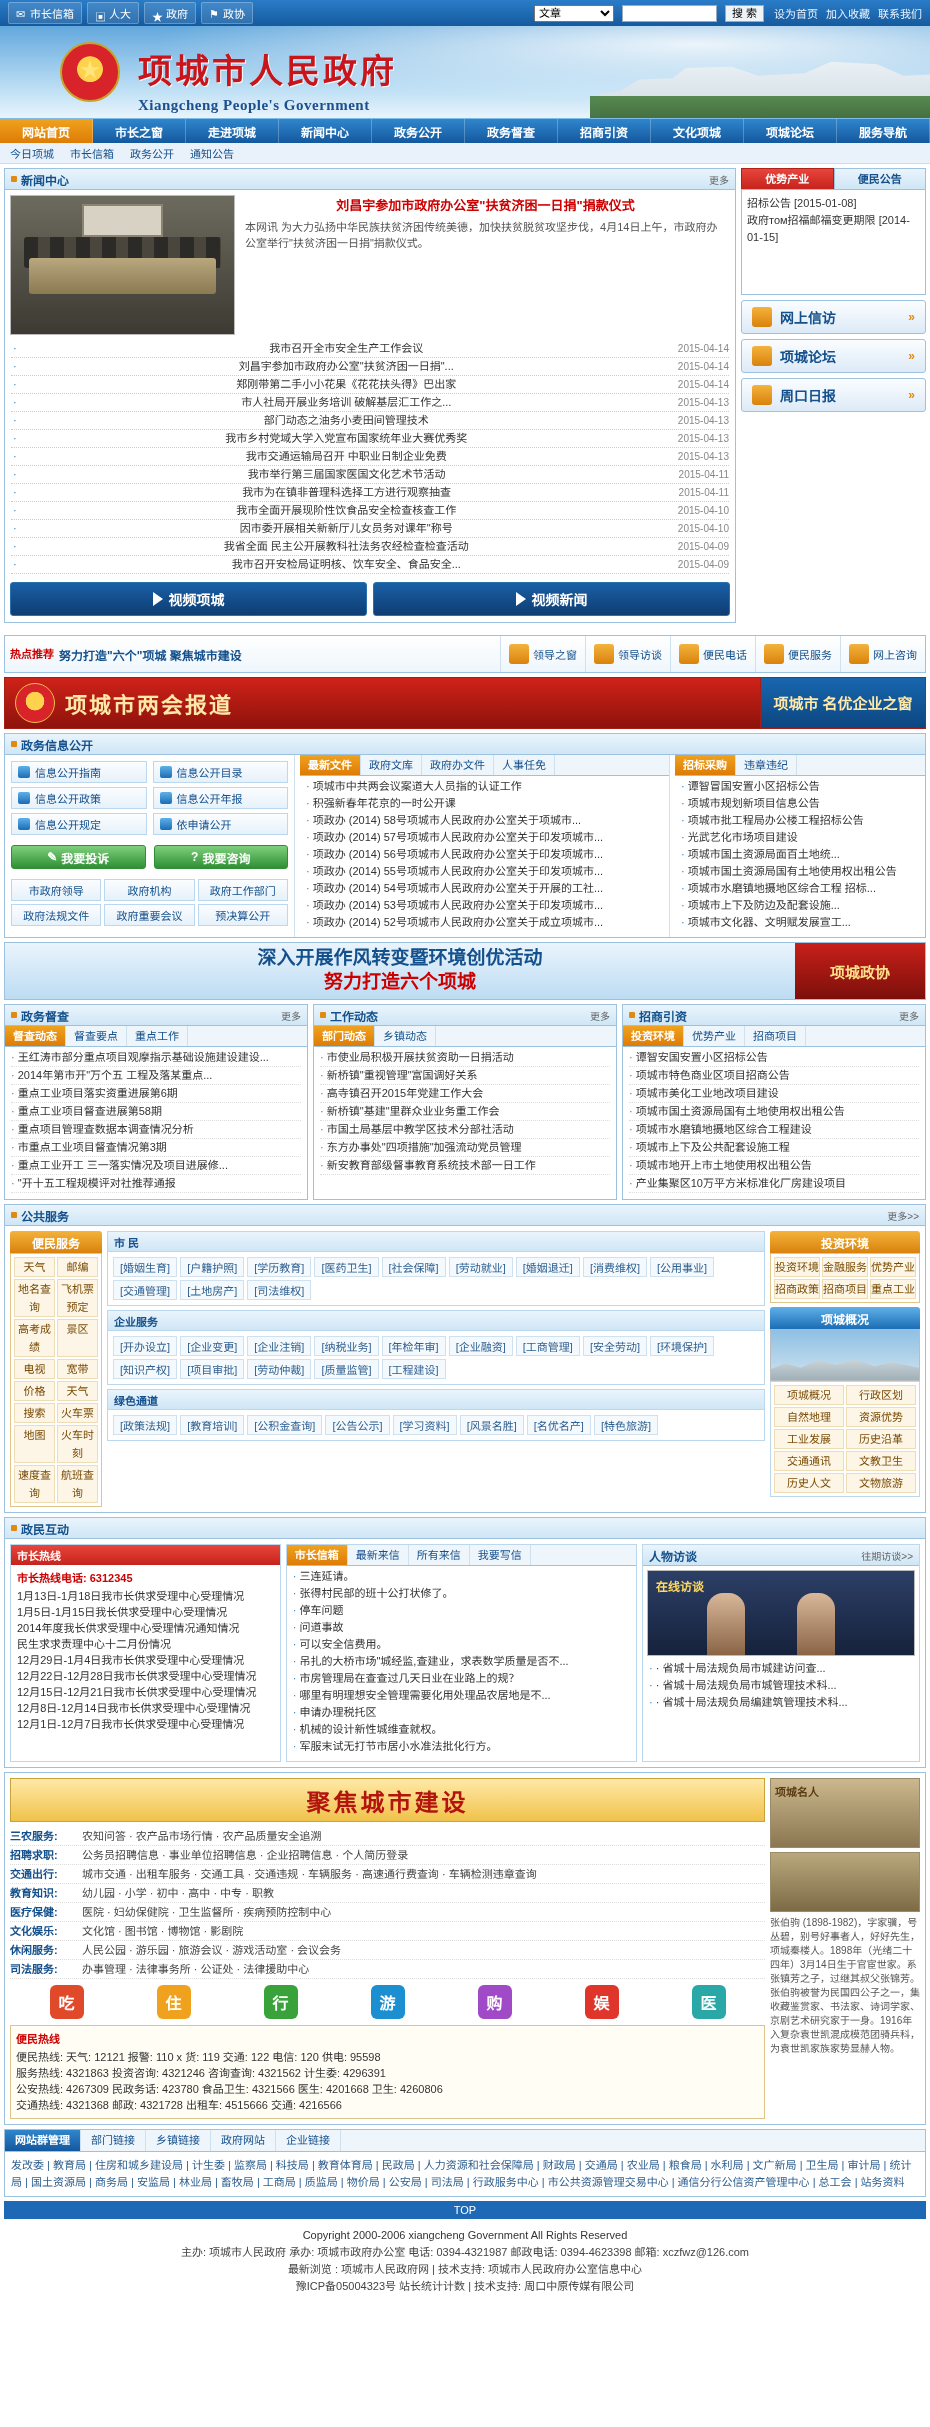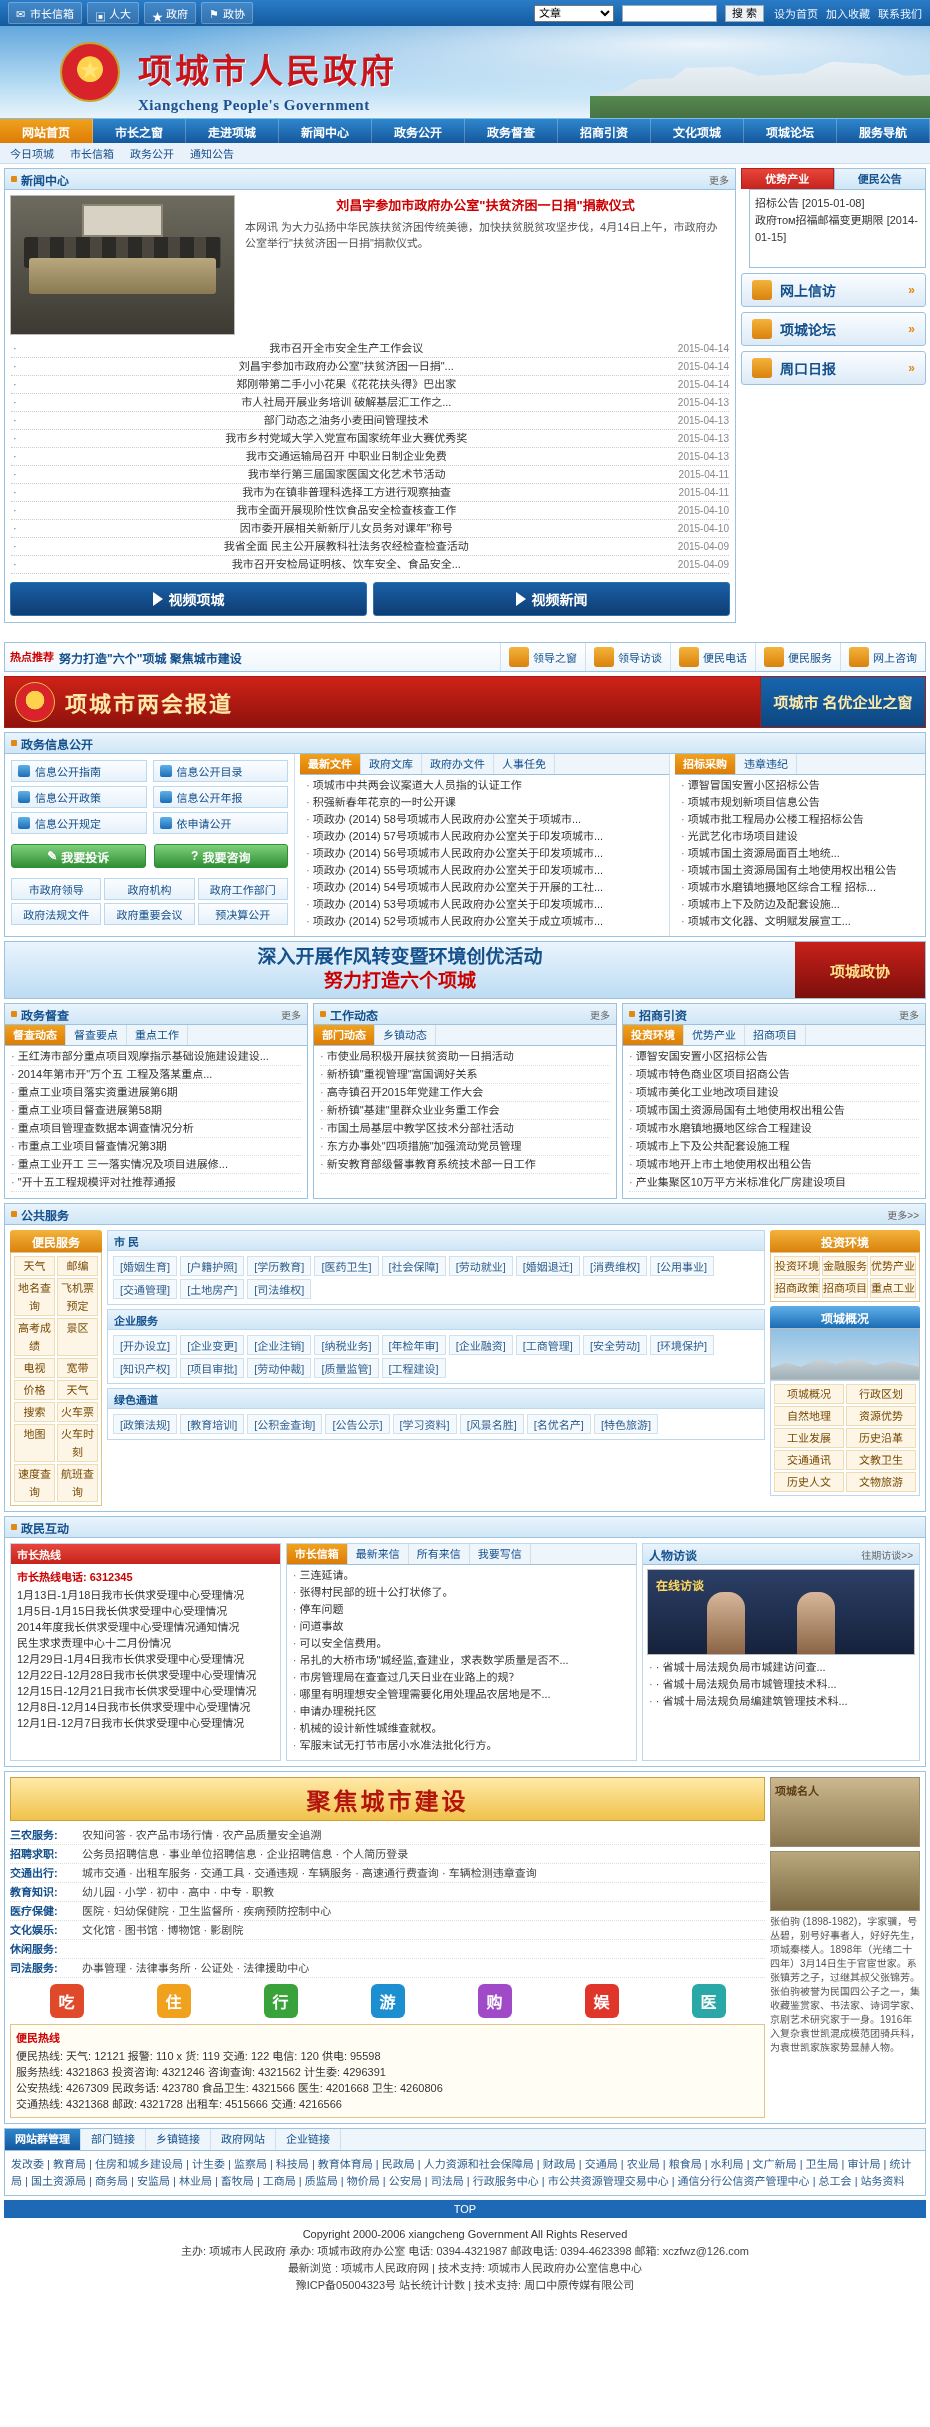--- a/index.html
+++ b/index.html
@@ -152,34 +152,34 @@
 
   
   .rcol { width:185px; }
   .tabs2 { display:flex; }
   .tabs2 div {
     flex:1; text-align:center; font-size:11px; font-weight:bold; line-height:20px;
     border:1px solid #9dc2e0; border-bottom:none; cursor:pointer; color:#14508c;
     background:linear-gradient(#eaf4fc,#cfe6f6);
   }
   .tabs2 div.on { background:linear-gradient(#e8463c,#c5231b); color:#fff; border-color:#b12018; }
-  .noticebody { border:1px solid #9dc2e0; padding:5px; font-size:11px; line-height:17px; height:79px;margin-left:8px; }
+  .noticebody { border:1px solid #9dc2e0; padding:5px; font-size:11px; line-height:17px; height:106px; }
   .bigbtn {
     height:34px; margin-top:5px; border:1px solid #9dc2e0; border-radius:3px;
     background:linear-gradient(#fbfdff,#dceaf7);
     display:flex; align-items:center; gap:8px; padding:0 10px; cursor:pointer;
   }
   .bigbtn .lbl { font-size:14px; font-weight:bold; color:#14508c; flex:1; }
   .bigbtn .arr { color:#e08a12; font-weight:bold; }
   .sq { width:20px;height:20px;border-radius:3px;background:linear-gradient(#f3b33c,#d9820c); }
 
   
   .hotbar {
-    display:flex; align-items:center; gap:0; margin-top:19px;
-    border:1px solid #9dc2e0; background:linear-gradient(#fff,#eef6fc); height:30px;
+    display:flex; align-items:center; gap:0; margin-top:12px;
+    border:1px solid #9dc2e0; background:linear-gradient(#fff,#eef6fc); height:38px;
   }
   .hotbar .lab { width:54px; text-align:center; font-size:11px; font-weight:bold; color:#c00; line-height:13px; }
   .hotbar .txt { flex:1; font-size:12px; font-weight:bold; color:#14508c; }
   .hotbar .hb {
     display:flex; align-items:center; gap:4px; font-size:11px;
     padding:0 8px; border-left:1px solid #cfe0ee; height:100%; cursor:pointer; color:#14508c;
   }
 
   
   .ribbon {
@@ -900,20 +900,21 @@
           <div class="svcrow">
               <div class="k">医疗保健:</div>
               <div class="v">医院 · 妇幼保健院 · 卫生监督所 · 疾病预防控制中心</div>
             </div>
           <div class="svcrow">
               <div class="k">文化娱乐:</div>
               <div class="v">文化馆 · 图书馆 · 博物馆 · 影剧院</div>
             </div>
           <div class="svcrow">
               <div class="k">休闲服务:</div>
+              <div class="v">人民公园 · 游乐园 · 旅游会议 · 游戏活动室 · 会议会务</div>
             </div>
           <div class="svcrow">
               <div class="k">司法服务:</div>
               <div class="v">办事管理 · 法律事务所 · 公证处 · 法律援助中心</div>
             </div>
 
           <div class="iconsrow">
             <div class="icbox">
                 <div class="ci" style="background:#e04a2a">吃</div>
               </div>

